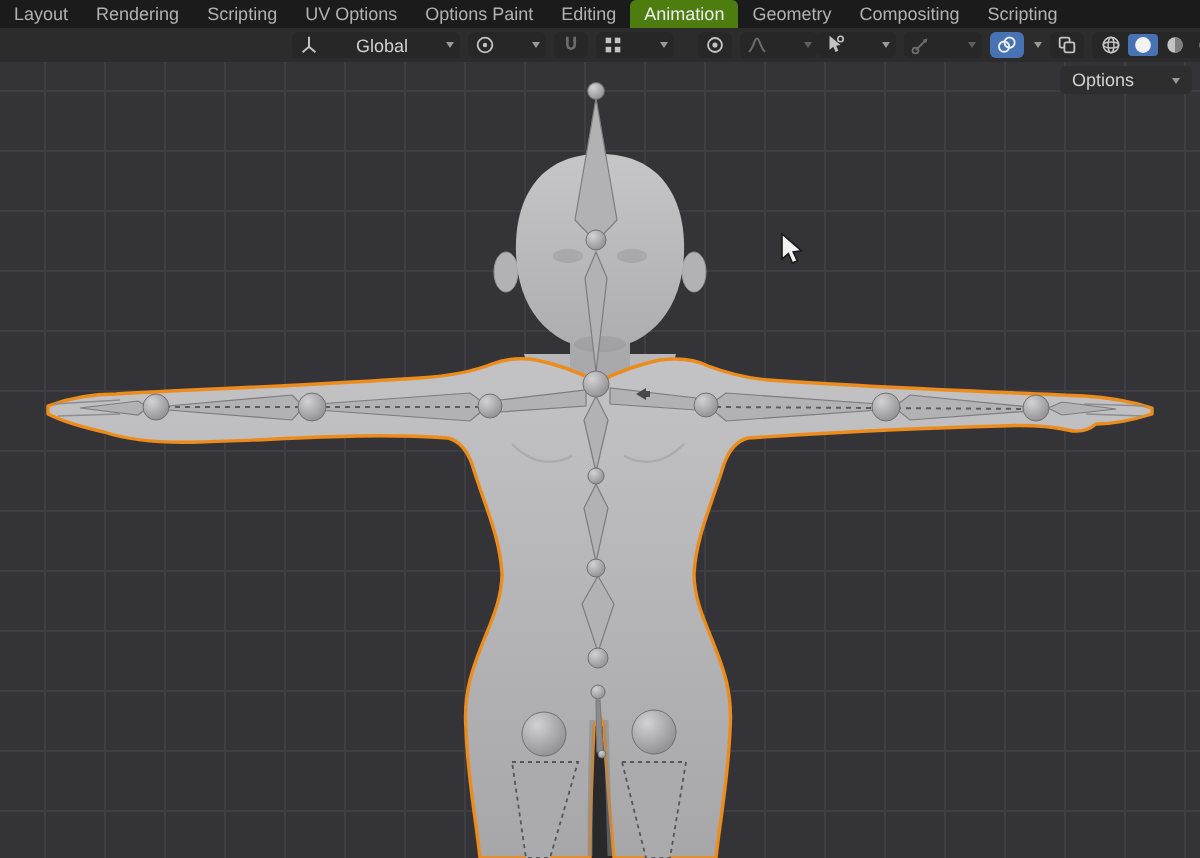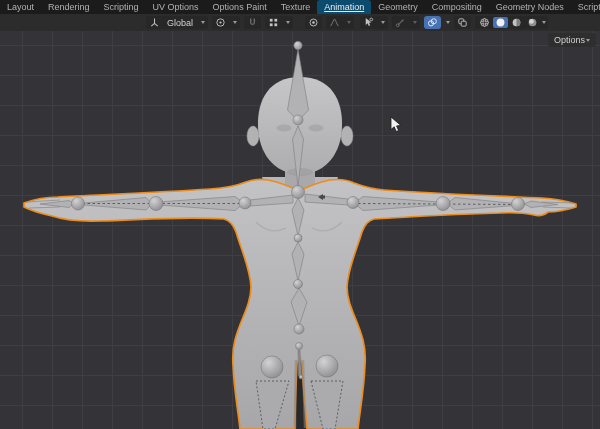--- a/index.html
+++ b/index.html
@@ -4,65 +4,64 @@
 <style>
   :root{ --orange:#ec8c1c; --accent:#4772b3; }
   html,body{margin:0;padding:0;background:#000;}
   .page{position:relative;width:600px;height:429px;overflow:hidden;
         font-family:"Liberation Sans",sans-serif;background:#1a1a1a;
         display:flex;flex-direction:column;}
   
   .topbar{height:14px;flex:0 0 14px;background:#1b1b1b;display:flex;align-items:stretch;
           font-size:9px;color:#b2b2b2;white-space:nowrap;}
   .tab{display:flex;align-items:center;padding:0 7px;cursor:default;}
-  .tab.active{background:#0c4a6e;color:#ececec;border-radius:3px 3px 0 0;text-decoration:underline;}
+  .tab.active{background:#4d7c0f;color:#ececec;border-radius:3px 3px 0 0;}
   .chev{width:0;height:0;border-left:2.5px solid transparent;border-right:2.5px solid transparent;
         border-top:3px solid #9a9a9a;margin-left:1px;}
   .chev.dim{border-top-color:#5f5f5f;}
   
   .vheader{height:17px;flex:0 0 17px;background:#2c2c2c;display:flex;align-items:center;
            font-size:9px;color:#cfcfcf;}
   .hleft{margin-left:146px;display:flex;align-items:center;gap:4px;}
   .hright{margin-left:auto;margin-right:52px;display:flex;align-items:center;gap:4px;}
-  .hb{display:flex;align-items:center;gap:6px;background:#272727;border-radius:3px;
+  .hb{display:flex;align-items:center;gap:17px;background:#272727;border-radius:3px;
       padding:1px 3px;height:13px;box-sizing:border-box;}
   .hb.on{background:var(--accent);}
   .hb .lbl{color:#d2d2d2;padding:0 1px;}
   .group{display:flex;align-items:center;gap:1px;background:#272727;border-radius:3px;
          padding:1px 2px;height:13px;box-sizing:border-box;}
   .mode{display:flex;align-items:center;height:11px;padding:0 2px;border-radius:2px;}
   .mode.on{background:var(--accent);}
   .ic{display:block;}
   
   .viewport{flex:1;position:relative;overflow:hidden;background-color:#343438;
     background-image:linear-gradient(#3e3e43 1px,transparent 1px),
                      linear-gradient(90deg,#3e3e43 1px,transparent 1px);
     background-size:30px 30px;background-position:22px 14px;}
   .scene-svg{position:absolute;left:0;top:0;}
   .options-btn{position:absolute;top:2px;right:4px;height:14px;display:flex;align-items:center;
-    gap:0;background:#2e2e2e;border-radius:3px;padding:0 6px;font-size:9px;color:#d2d2d2;}
+    gap:18px;background:#2e2e2e;border-radius:3px;padding:0 6px;font-size:9px;color:#d2d2d2;}
   .sel-outline{stroke:var(--orange);}
   .cursor{position:absolute;width:14px;height:18px;z-index:9;pointer-events:none;}
 </style>
 </head>
 <body>
 
 <div class="page">
 
   <div class="topbar">
     <div class="tab">Layout</div>
     <div class="tab">Rendering</div>
     <div class="tab">Scripting</div>
     <div class="tab">UV Options</div>
     <div class="tab">Options Paint</div>
-    <div class="tab">Texture</div>
+    <div class="tab">Editing</div>
     <div class="tab active">Animation</div>
     <div class="tab">Geometry</div>
     <div class="tab">Compositing</div>
-    <div class="tab">Geometry Nodes</div>
     <div class="tab">Scripting</div>
 
   </div>
 
   <div class="vheader">
     <div class="hleft">
 
       <div class="hb">
         <svg class="ic" width="11" height="11" viewBox="0 0 12 12">
           <path d="M6 1.5 V7 M6 7 L2.5 10 M6 7 L9.5 10" fill="none" stroke="#c3c3c3" stroke-width="1.1"></path>

